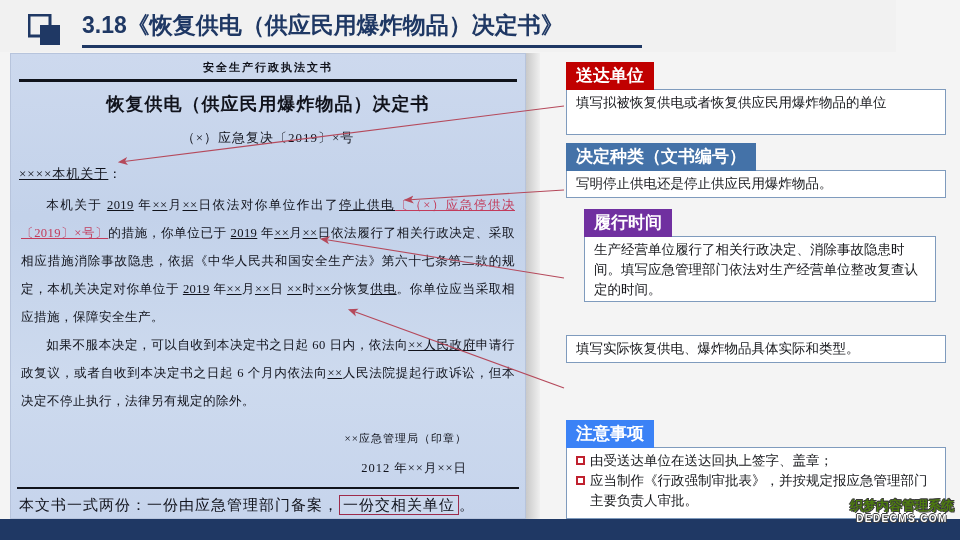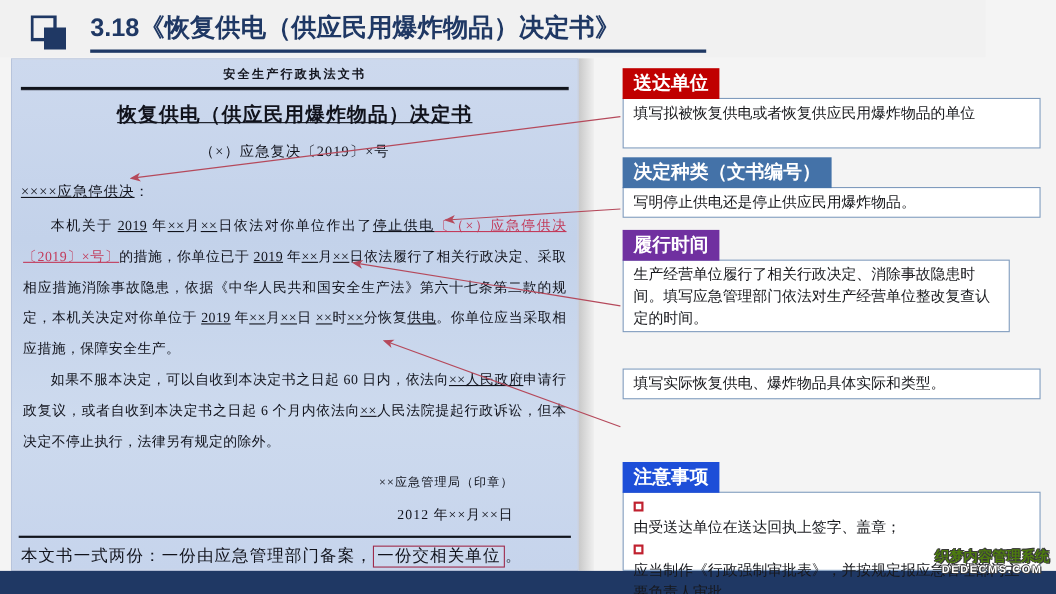--- a/index.html
+++ b/index.html
@@ -53,21 +53,21 @@
   .d-title1 {
     text-align: center; font-size: 11px; font-weight: bold;
     margin-top: 6px; letter-spacing: 2px;
   }
   .d-rule {
     margin: 4px 8px 0 8px; border-top: 2px solid #10131b;
     border-bottom: 1px solid #10131b; height: 3px;
   }
   .d-title2 {
     text-align: center; font-size: 18px; font-weight: bold;
-    margin-top: 10px; letter-spacing: 1px; text-decoration: underline;
+    margin-top: 10px; letter-spacing: 1px;
   }
   .d-docnum {
     text-align: center; font-size: 13px; margin-top: 13px; letter-spacing: 1px;
   }
   .d-recipient {
     font-size: 13px; margin-top: 18px; margin-left: 8px;
     letter-spacing: 1px;
   }
   .u { text-decoration: underline; }
   .d-body {
@@ -106,21 +106,21 @@
     display: inline-block;
     color: #ffffff; font-weight: bold; font-size: 17px;
     padding: 3px 10px 4px 10px; line-height: 21px;
     white-space: nowrap; position: relative; z-index: 3;
   }
   .panel-body {
     border: 1px solid #7f9bbd; background: #ffffff;
     font-size: 13.5px; color: #17181c; line-height: 20px;
     padding: 3px 8px 4px 9px; margin-top: -1px; position: relative; z-index: 2;
   }
-  .bullet-row { display: flex; align-items: flex-start; gap: 5px; flex-direction: column; }
+  .bullet-row { display: flex; align-items: flex-start; gap: 5px; }
   .sq {
     display: inline-block; width: 9px; height: 9px;
     border: 2px solid #c0212f; margin-top: 5px; flex: 0 0 auto;
   }
 
   
   #arrows { position: absolute; left: 0; top: 0; width: 960px; height: 540px;
             pointer-events: none; z-index: 5; }
 
   
@@ -156,21 +156,21 @@
   <div id="doc-wrap">
     <div id="doc-shadow"></div>
     <div id="doc">
 
       <div class="d-title1">安全生产行政执法文书</div>
       <div class="d-rule"></div>
       <div class="d-title2">恢复供电（供应民用爆炸物品）决定书</div>
       <div class="d-docnum">（×）应急复决〔2019〕×号</div>
 
       <div class="d-recipient">
-        <span class="u">××××应急停供决</span><span>：</span>
+        <span class="u">××××本机关于</span><span>：</span>
       </div>
 
       <div class="d-body">
         <p><span>本机关于 </span><span class="u">2019</span><span> 年</span><span class="u">××</span><span>月</span><span class="u">××</span><span>日依法对你单位作出了</span><span class="u">停止供电</span><span class="u red">〔（×）应急停供决〔2019〕×号〕</span><span>的措施，你单位已于 </span><span class="u">2019</span><span> 年</span><span class="u">××</span><span>月</span><span class="u">××</span><span>日依法履行了相关行政决定、采取相应措施消除事故隐患，依据《中华人民共和国安全生产法》第六十七条第二款的规定，本机关决定对你单位于 </span><span class="u">2019</span><span> 年</span><span class="u">××</span><span>月</span><span class="u">××</span><span>日 </span><span class="u">××</span><span>时</span><span class="u">××</span><span>分恢复</span><span class="u">供电</span><span>。你单位应当采取相应措施，保障安全生产。</span></p>
 
         <p><span>如果不服本决定，可以自收到本决定书之日起 60 日内，依法向</span><span class="u">××人民政府</span><span>申请行政复议，或者自收到本决定书之日起 6 个月内依法向</span><span class="u">××</span><span>人民法院提起行政诉讼，但本决定不停止执行，法律另有规定的除外。</span></p>
       </div>
 
       <div class="d-sign">××应急管理局（印章）</div>
       <div class="d-date">2012 年××月××日</div>
@@ -197,31 +197,31 @@
   <div class="panel" style="left:566px; top:143px; width:380px;">
     <div class="panel-head" style="background:#4472a8;">决定种类（文书编号）</div>
     <div class="panel-body" style="height:28px;">写明停止供电还是停止供应民用爆炸物品。</div>
   </div>
 
   <div class="panel" style="left:566px; top:62px; width:380px;">
     <div class="panel-head" style="background:#c00000;">送达单位</div>
     <div class="panel-body" style="height:46px;">填写拟被恢复供电或者恢复供应民用爆炸物品的单位</div>
   </div>
 
-  <div class="panel" style="left:566px; top:209px; width:352px;">
+  <div class="panel" style="left:584px; top:209px; width:352px;">
     <div class="panel-head" style="background:#7030a0;">履行时间</div>
     <div class="panel-body" style="height:66px;">生产经营单位履行了相关行政决定、消除事故隐患时间。填写应急管理部门依法对生产经营单位整改复查认定的时间。</div>
   </div>
 
   <div class="panel" style="left:566px; top:336px; width:380px;">
     <div class="panel-body" style="height:28px;">填写实际恢复供电、爆炸物品具体实际和类型。</div>
   </div>
 
   <div class="panel" style="left:566px; top:420px; width:380px;">
-    <div class="panel-head" style="background:#1d4ed8;">注意事项</div>
+    <div class="panel-head" style="background:#3b82f6;">注意事项</div>
     <div class="panel-body" style="height:72px;">
       <div class="bullet-row">
         <span class="sq"></span>
         <span>由受送达单位在送达回执上签字、盖章；</span>
       </div>
       <div class="bullet-row">
         <span class="sq"></span>
         <span>应当制作《行政强制审批表》，并按规定报应急管理部门主要负责人审批。</span>
       </div>
     </div>

